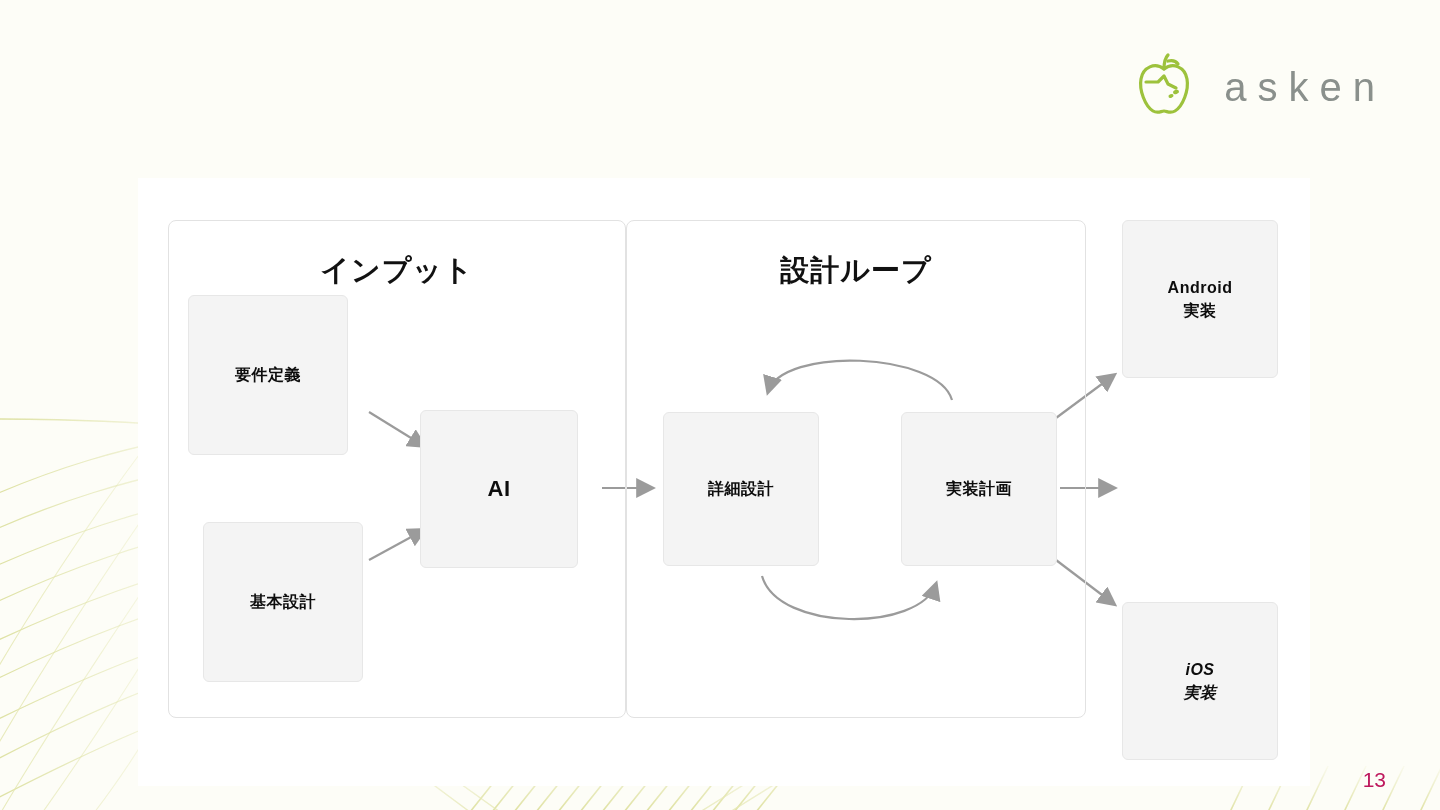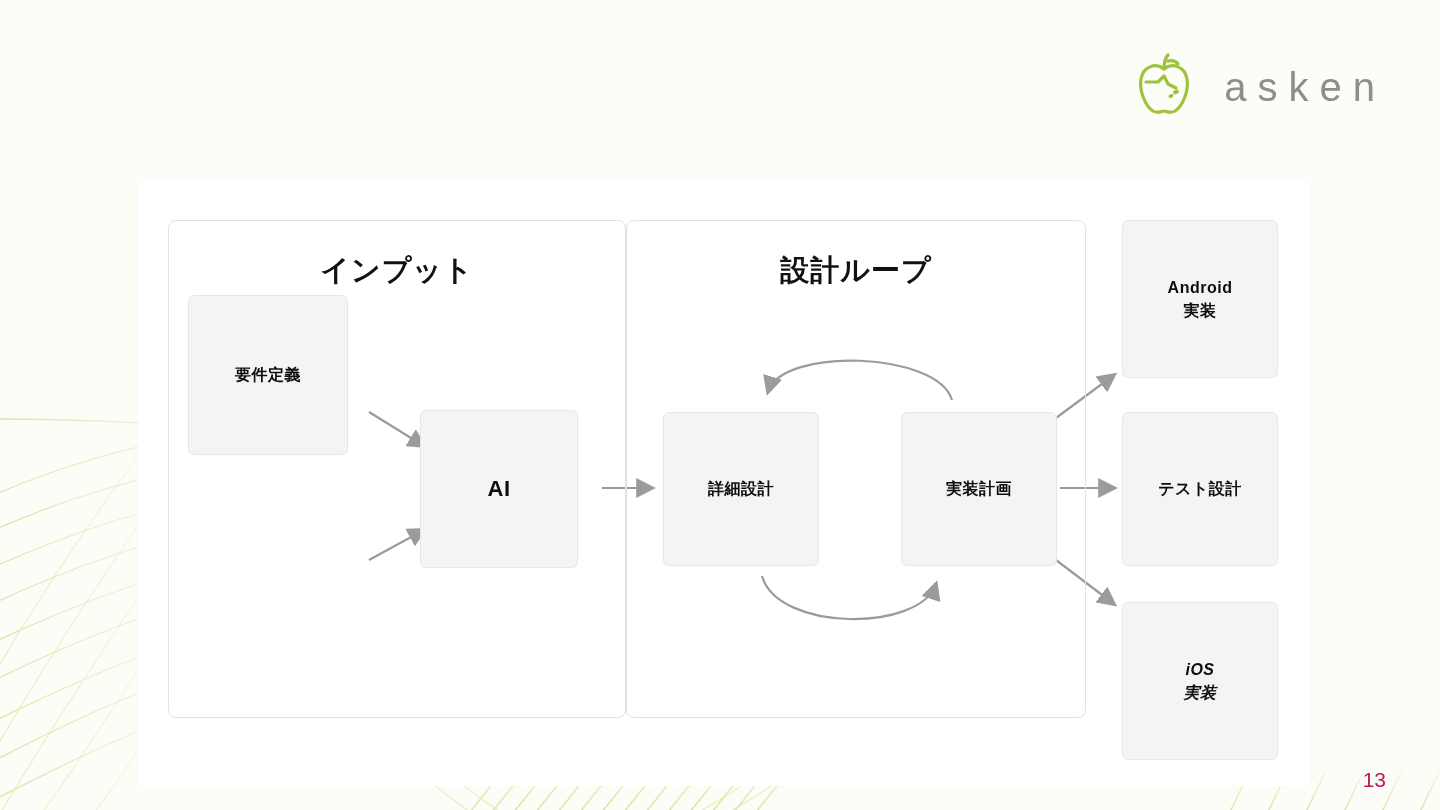--- a/index.html
+++ b/index.html
@@ -260,24 +260,24 @@
 
   <div class="panel" id="panel-input">
     <div class="panel-title">インプット</div>
   </div>
 
   <div class="panel" id="panel-loop">
     <div class="panel-title">設計ループ</div>
   </div>
 
   <div class="node" id="node-requirements">要件定義</div>
+  <div class="node" id="node-basic-design">基本設計</div>
   <div class="node" id="node-ai">AI</div>
   <div class="node" id="node-detail">詳細設計</div>
   <div class="node" id="node-impl-plan">実装計画</div>
   <div class="node" id="node-android">Android
 実装</div>
-  <div class="node" id="node-test">テスト設計</div>
   <div class="node" id="node-ios">iOS
 実装</div>
 
 </div>
 
 <div class="page-number">13</div>
 
 </body></html>

